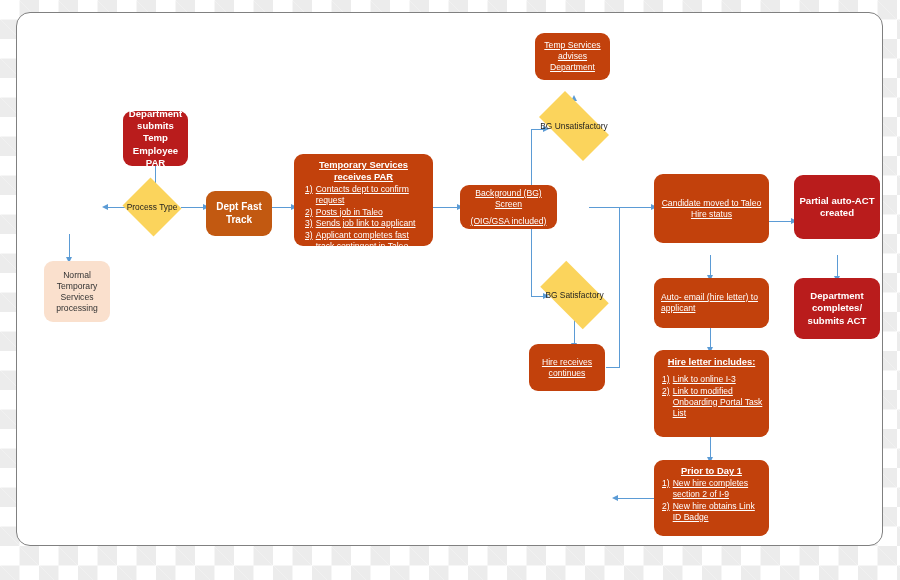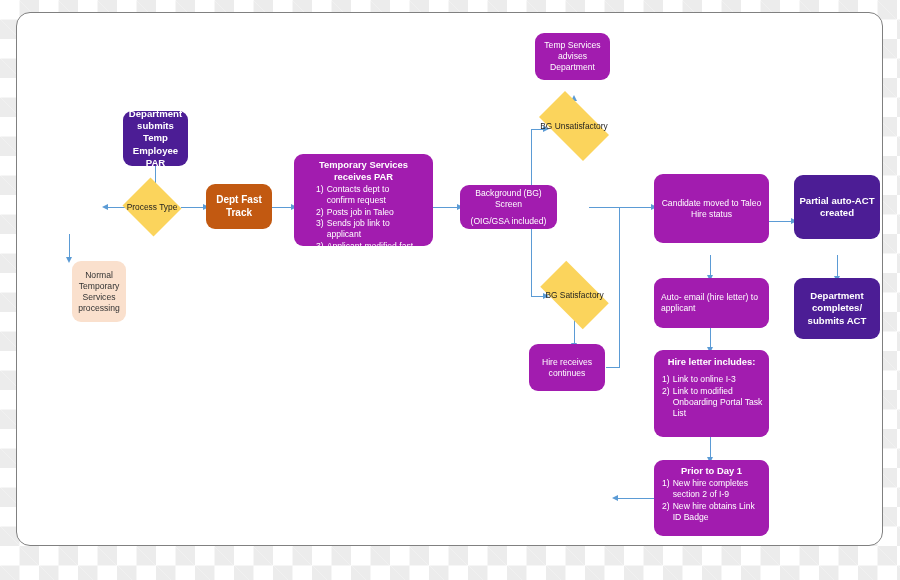--- a/index.html
+++ b/index.html
@@ -19,23 +19,23 @@
     background:#ffffff;border:1px solid #808080;border-radius:14px;
     box-sizing:border-box;
   }
   .node{
     position:absolute;box-sizing:border-box;
     display:flex;flex-direction:column;align-items:center;justify-content:center;
     text-align:center;border-radius:9px;
     font-size:8.6px;line-height:1.28;
     padding:3px 4px;
   }
-  .green{background:#4c1d95;color:#ffffff;font-weight:bold;font-size:9.6px;}
+  .green{background:#b91c1c;color:#ffffff;font-weight:bold;font-size:9.6px;}
   .orange{background:#c25911;color:#ffffff;font-weight:bold;font-size:10px;}
-  .blue{background:#a21caf;color:#ffffff;}
+  .blue{background:#c2410c;color:#ffffff;text-decoration:underline;}
   .peach{background:#fae0cd;color:#333333;font-size:8.6px;}
   .ttl{font-weight:bold;display:block;}
   .blue .ttl{font-size:9.4px;margin-bottom:1px;}
   .listwrap{width:100%;text-align:left;padding-left:4px;box-sizing:border-box;}
   .li{display:flex;gap:3px;margin-bottom:0.5px;}
   .li .n{flex:0 0 auto;}
   .li .t{flex:1 1 auto;}
   .diamond{
     position:absolute;
     display:flex;align-items:center;justify-content:center;
@@ -123,46 +123,46 @@
     <div class="node green" style="left:106px;top:98px;width:65px;height:55px;">
       <span>Department submits Temp Employee PAR</span>
     </div>
 
 
     <div class="diamond" style="left:104px;top:166px;width:62px;height:56px;">
       <div class="dshape"></div>
       <span class="dlabel">Process Type</span>
     </div>
 
-    <div class="node orange" style="left:189px;top:171px;width:66px;height:45px;">
+    <div class="node orange" style="left:189px;top:178px;width:66px;height:45px;">
       <span>Dept Fast Track</span>
     </div>
 
-    <div class="node peach" style="left:27px;top:248px;width:54px;height:61px;margin-left:28px;">
+    <div class="node peach" style="left:27px;top:248px;width:66px;height:61px;">
       <span>Normal Temporary Services processing</span>
     </div>
 
-    <div class="node blue" style="left:277px;top:141px;width:139px;height:92px;align-items:stretch;justify-content:flex-start;padding:5px 18px;">
+    <div class="node blue" style="left:277px;top:141px;width:139px;height:92px;align-items:stretch;justify-content:flex-start;padding:5px 7px;">
       <span class="ttl" style="text-align:center;">Temporary Services receives PAR</span>
       <div class="listwrap" id="list-receives-par">
           <div class="li">
             <span class="n">1)</span>
             <span class="t">Contacts dept to confirm request</span>
           </div>
           <div class="li">
             <span class="n">2)</span>
             <span class="t">Posts job in Taleo</span>
           </div>
           <div class="li">
             <span class="n">3)</span>
             <span class="t">Sends job link to applicant</span>
           </div>
           <div class="li">
             <span class="n">3)</span>
-            <span class="t">Applicant modified fast track application in Taleo</span>
+            <span class="t">Applicant completes fast track contingent in Taleo</span>
           </div>
         </div>
     </div>
 
     <div class="node blue" style="left:443px;top:172px;width:97px;height:44px;">
       <span>Background (BG) Screen</span>
       <span style="margin-top:6px;">(OIG/GSA included)</span>
     </div>
 
     <div class="diamond" style="left:513px;top:87px;width:88px;height:52px;">

